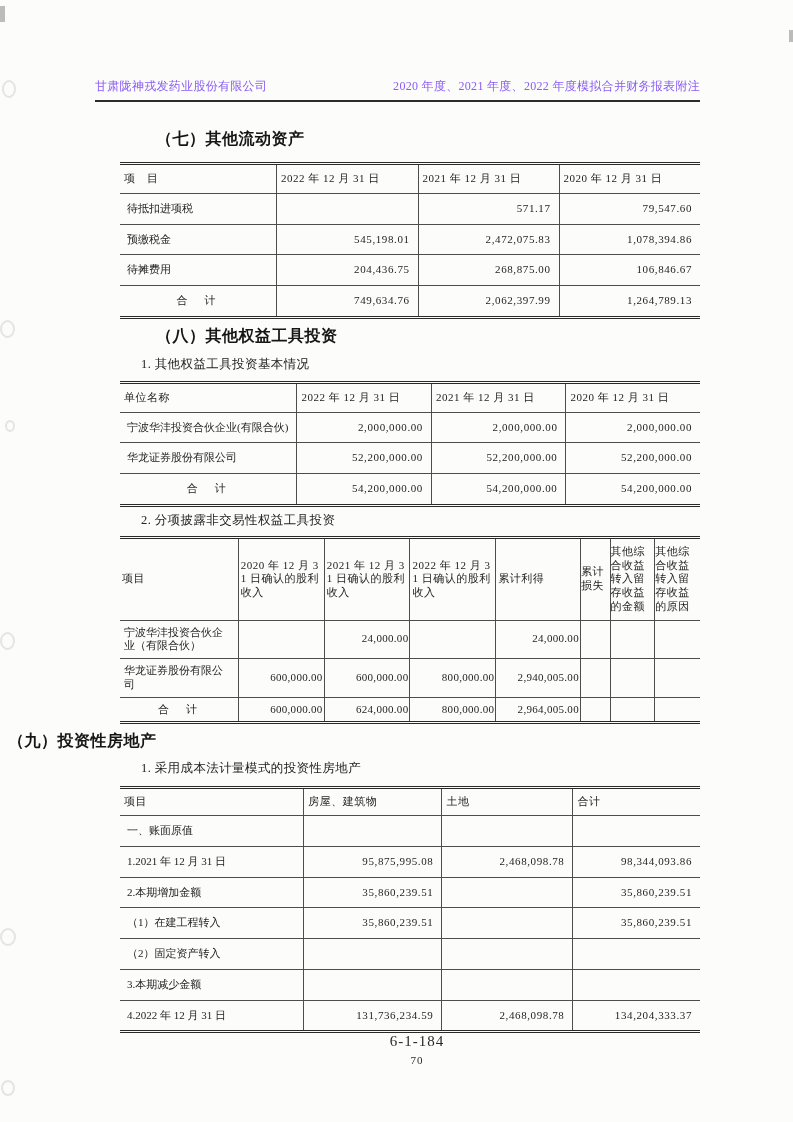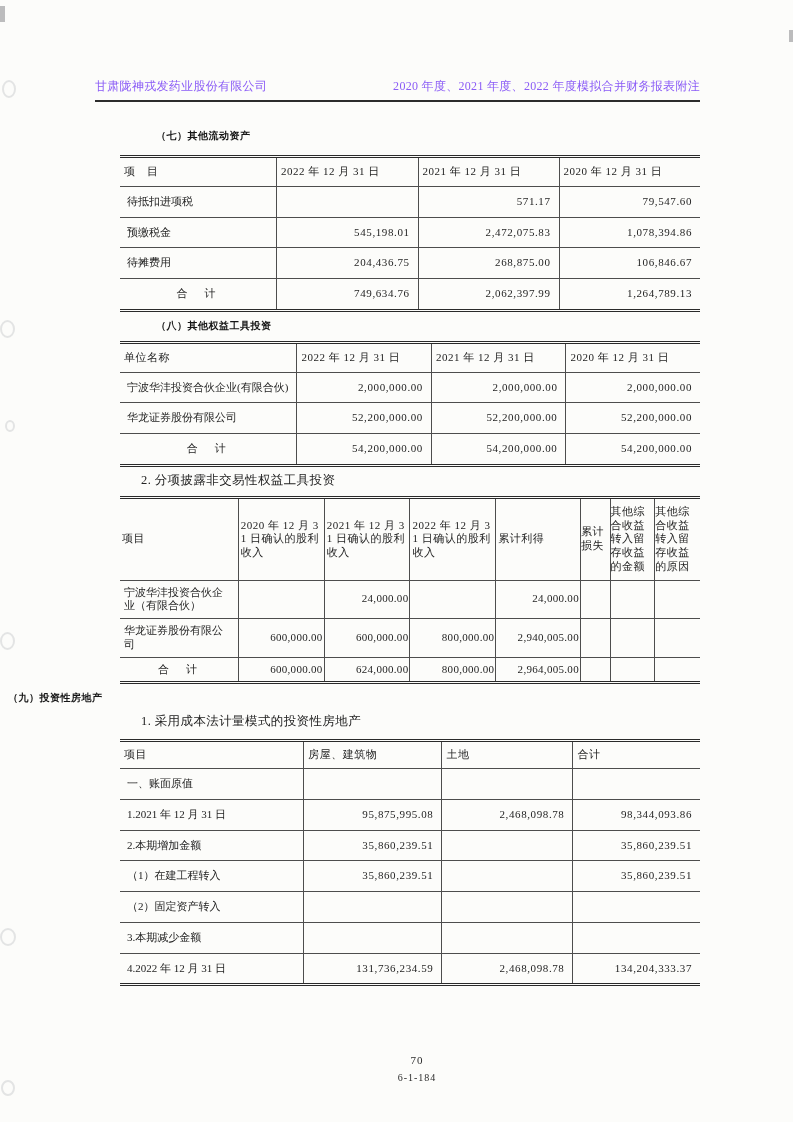--- a/index.html
+++ b/index.html
@@ -28,21 +28,21 @@
     font-size: 12px; letter-spacing: 0.3px;
     color: #8b5cf6;
   }
   .header-rule {
     height: 2px; background: #2c2c2c;
     margin: 5px 93px 0 95px;
   }
 
   .section-title {
     margin-left: 156px;
-    font-size: 10px; font-weight: bold; color: #161616;
+    font-size: 16px; font-weight: bold; color: #161616;
     letter-spacing: 0.5px;
   }
   .sub-title {
     margin-left: 141px;
     font-size: 12.5px; color: #222;
     letter-spacing: 0.4px;
   }
   .s7-title { margin-top: 27px; }
   .s8-title { margin-top: 7px; }
   .s8-sub1  { margin-top: 9px; }
@@ -88,21 +88,21 @@
   .tbl-3 td { padding: 5px 4px; word-break: break-all; }
   .tbl-3 td.c-right { padding-right: 1px; letter-spacing: 0.3px; }
 
   .tbl-4 td { padding: 8px 8px 8px 7px; }
 
   .doc-footer {
     position: absolute; left: 0; width: 100%;
     text-align: center; color: #2a2a2a; padding-left: 41px;
   }
   .footer-page { top: 1054px; font-size: 11px; letter-spacing: 1px; }
-  .footer-code { top: 1072px; font-size: 10px; letter-spacing: 1px; }
+  .footer-code { top: 1033px; font-size: 15px; letter-spacing: 1px; }
 </style>
 </head>
 <body>
 
 <div class="page">
 
   <span class="artifact" style="left:2px; top:80px; width:14px; height:18px;"></span>
   <span class="artifact" style="left:0px; top:320px; width:15px; height:18px;"></span>
   <span class="artifact" style="left:5px; top:420px; width:10px; height:12px;"></span>
   <span class="artifact" style="left:0px; top:632px; width:15px; height:18px;"></span>
@@ -155,20 +155,21 @@
         <tr>
           <td class="c-center">合　计</td>
           <td class="c-right">749,634.76</td>
           <td class="c-right">2,062,397.99</td>
           <td class="c-right">1,264,789.13</td>
         </tr>
       </tbody>
     </table>
 
   <div class="section-title s8-title">（八）其他权益工具投资</div>
+  <div class="sub-title s8-sub1">1. 其他权益工具投资基本情况</div>
   <table class="tbl-2">
       <colgroup>
         <col style="width: 30.5%;">
         <col style="width: 23.2%;">
         <col style="width: 23.2%;">
         <col style="width: 23.1%;">
       </colgroup>
       <thead>
         <tr>
           <th>单位名称</th>

